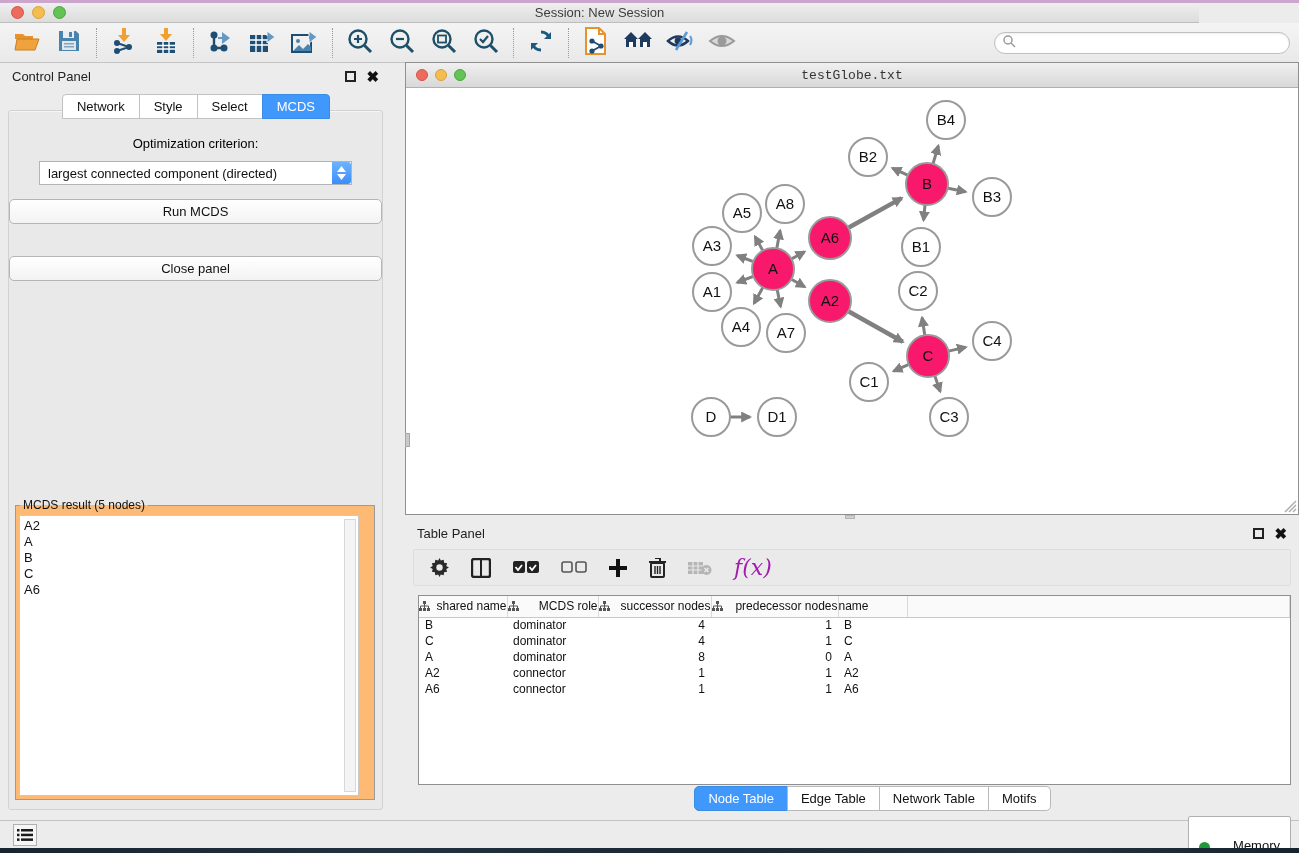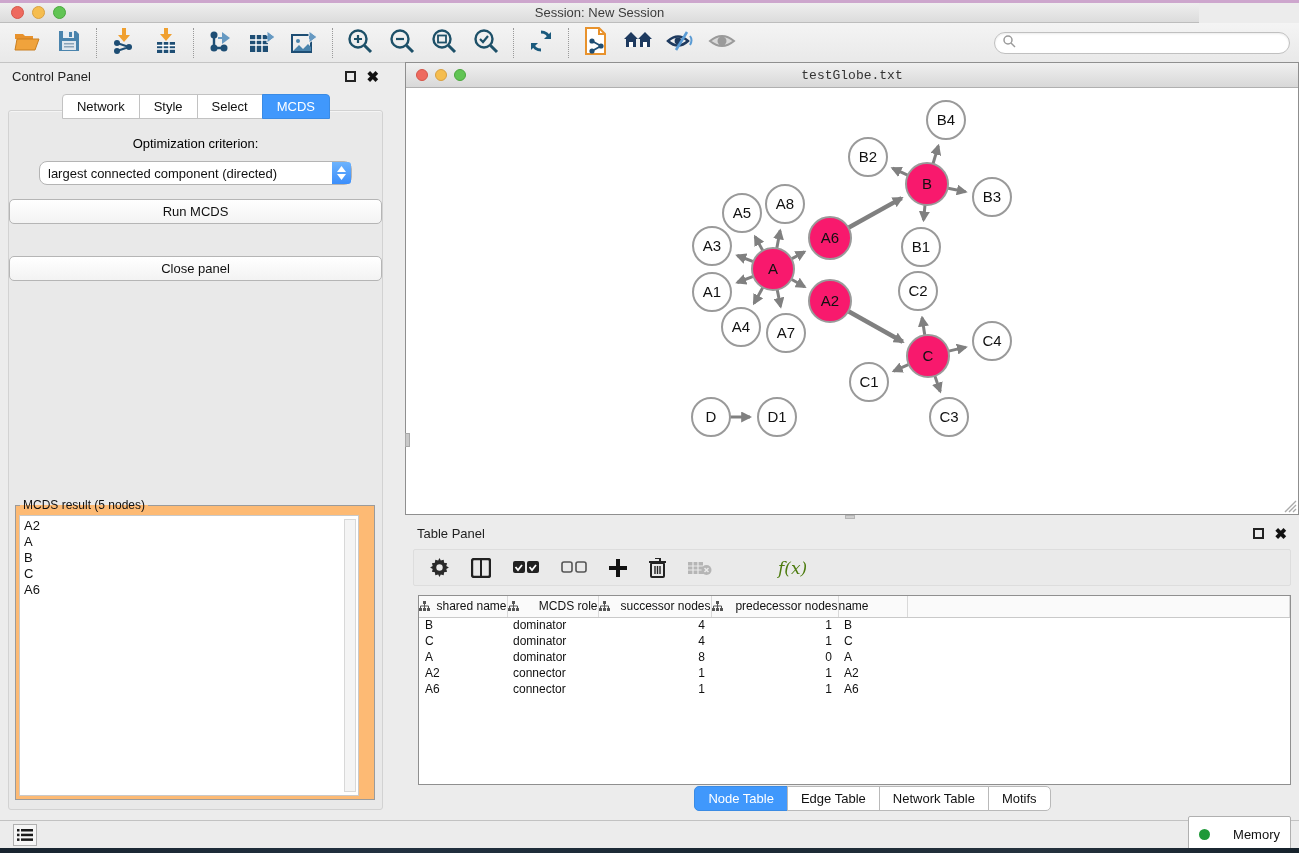--- a/index.html
+++ b/index.html
@@ -36,21 +36,21 @@
   .float-box { width:11px; height:11px; border:2px solid #222; }
   .close-x { font-size:15px; font-weight:bold; color:#111; line-height:11px; }
   .cp-tabs { display:flex; justify-content:center; margin-top:5px; position:relative; z-index:2; }
   .cp-tab { background:#fff; border:1px solid #c2c2c2; padding:4px 14px; font-size:13px; color:#111; margin-right:-1px; }
   .cp-tab:first-child { border-radius:4px 0 0 0; }
   .cp-tab.active { background:#4098fc; color:#fff; border-color:#3a8be4; border-radius:0 4px 0 0; }
   .cp-content { position:absolute; left:8px; right:8px; top:47px; bottom:10px; background:#e9e9e9;
     border:1px solid #d2d2d2; border-radius:3px; box-shadow:inset 0 1px 0 #f5f5f5; }
   .opt-label { text-align:center; margin-top:25px; font-size:13px; color:#000000; }
   .dropdown { margin:10px auto 0; width:313px; height:24px; background:#fff; border:1px solid #b4b4b4;
-    border-radius:8px; display:flex; align-items:center; position:relative; }
+    border-radius:0; display:flex; align-items:center; position:relative; }
   .dropdown-text { padding-left:8px; font-size:13px; color:#111; flex:1; white-space:nowrap; overflow:hidden; }
   .dropdown-spinner { width:19px; height:22px; background:linear-gradient(#6db3fd,#3b8efb); border-radius:0 3px 3px 0;
     display:flex; flex-direction:column; align-items:center; justify-content:center; gap:2px; }
   .btn-row { display:flex; justify-content:center; gap:32px; margin-top:14px;flex-direction:column; }
   .cp-btn { background:linear-gradient(#ffffff,#f3f3f3); border:1px solid #b5b5b5; border-radius:5px;
     padding:4px 16px; font-size:13px; color:#111; }
   .result-fieldset { position:absolute; left:6px; right:7px; top:387px; bottom:9px; border:1px solid #9b9b9b;
     padding:0; background:#fdba74; }
   .result-fieldset legend { font-size:12px; color:#111; margin-left:4px; padding:0 3px; }
   .result-list-wrap { position:absolute; left:3px; right:15px; top:3px; bottom:3px; background:#fff; border:1px solid #c9c9c9; }
@@ -68,41 +68,41 @@
   .net-canvas { position:absolute; left:0; top:26px; right:0; bottom:0; background:#fff; overflow:hidden; }
   .net-canvas svg { position:absolute; left:0; top:0; }
   .left-grip { position:absolute; left:-1px; top:370px; width:5px; height:14px; background:#c8c8c8; border:1px solid #a8a8a8; }
   .corner-grip { position:absolute; right:1px; bottom:1px; width:16px; height:16px; }
 
   
   .table-panel { position:absolute; left:405px; top:520px; width:894px; height:295px; background:#ececec; }
   .tp-toolbar { position:absolute; left:8px; right:8px; top:29px; height:37px; background:#eaeaea;
     border:1px solid #ddd; border-radius:2px; display:flex; align-items:center; gap:22px; padding-left:16px; }
   .tp-icon { display:flex; align-items:center; justify-content:center; }
-  .fx-label { font-family:"DejaVu Serif", serif; font-style:italic; font-size:17px; color:#4d7c0f;margin-left:44px; }
+  .fx-label { font-family:"DejaVu Serif", serif; font-style:italic; font-size:22px; color:#a21caf; }
   .tp-table-wrap { position:absolute; left:13px; right:8px; top:75px; bottom:30px; background:#fff; border:1px solid #8f8f8f; overflow:hidden; }
   table.data { border-collapse:collapse; width:100%; font-size:12px; }
   table.data th { background:#fafafa; border-bottom:1px solid #c9c9c9; border-right:1px solid #d9d9d9;
     font-weight:normal; color:#111; height:21px; }
   table.data th .th-inner { display:flex; align-items:center; justify-content:space-between; gap:5px; }
   table.data td { height:16px; padding:0 6px; color:#111; white-space:nowrap; }
   td.num { text-align:right; }
   .tp-tabs { position:absolute; left:0; right:0; bottom:4px; display:flex; justify-content:center; }
   .tp-tab { background:#fff; border:1px solid #b9b9b9; padding:4px 13px; font-size:13px; color:#111; margin-right:-1px; }
   .tp-tab:first-child { border-radius:5px 0 0 5px;margin-left:40px; }
   .tp-tab:last-child { border-radius:0 5px 5px 0; }
   .tp-tab.active { background:#4098fc; color:#fff; border-color:#3a8be4; }
 
   
   .statusbar { position:absolute; left:0; top:820px; width:1299px; height:28px; background:#ececec;
     border-top:1px solid #c2c2c2; display:flex; align-items:center; }
   .status-list-btn { margin-left:13px; width:24px; height:22px; background:#f6f6f6; border:1px solid #b0b0b0;
     display:flex; align-items:center; justify-content:center; }
   .memory-btn { margin-left:auto; margin-right:8px; height:38px; background:#fff; border:1px solid #b0b0b0;
-    border-radius:2px; display:flex; align-items:center; gap:23px; padding:0 10px; font-size:13px; color:#111; }
+    border-radius:2px; display:flex; align-items:flex-end; gap:23px; padding:0 10px; font-size:13px; color:#111; }
   .mem-dot { width:11px; height:11px; border-radius:50%; background:#1f9939; }
   .wallpaper-bottom { position:absolute; left:0; top:848px; width:1299px; height:5px;
     background:linear-gradient(90deg,#18242f,#223140 30%,#1a2833 55%,#25323e 80%,#16222c); }
 
   .gap-grip { position:absolute; left:845px; top:515px; width:10px; height:4px; background:#cfcfcf; border:1px solid #b5b5b5; }
 </style>
 </head>
 <body>
 
 <div class="wallpaper-top"></div>

